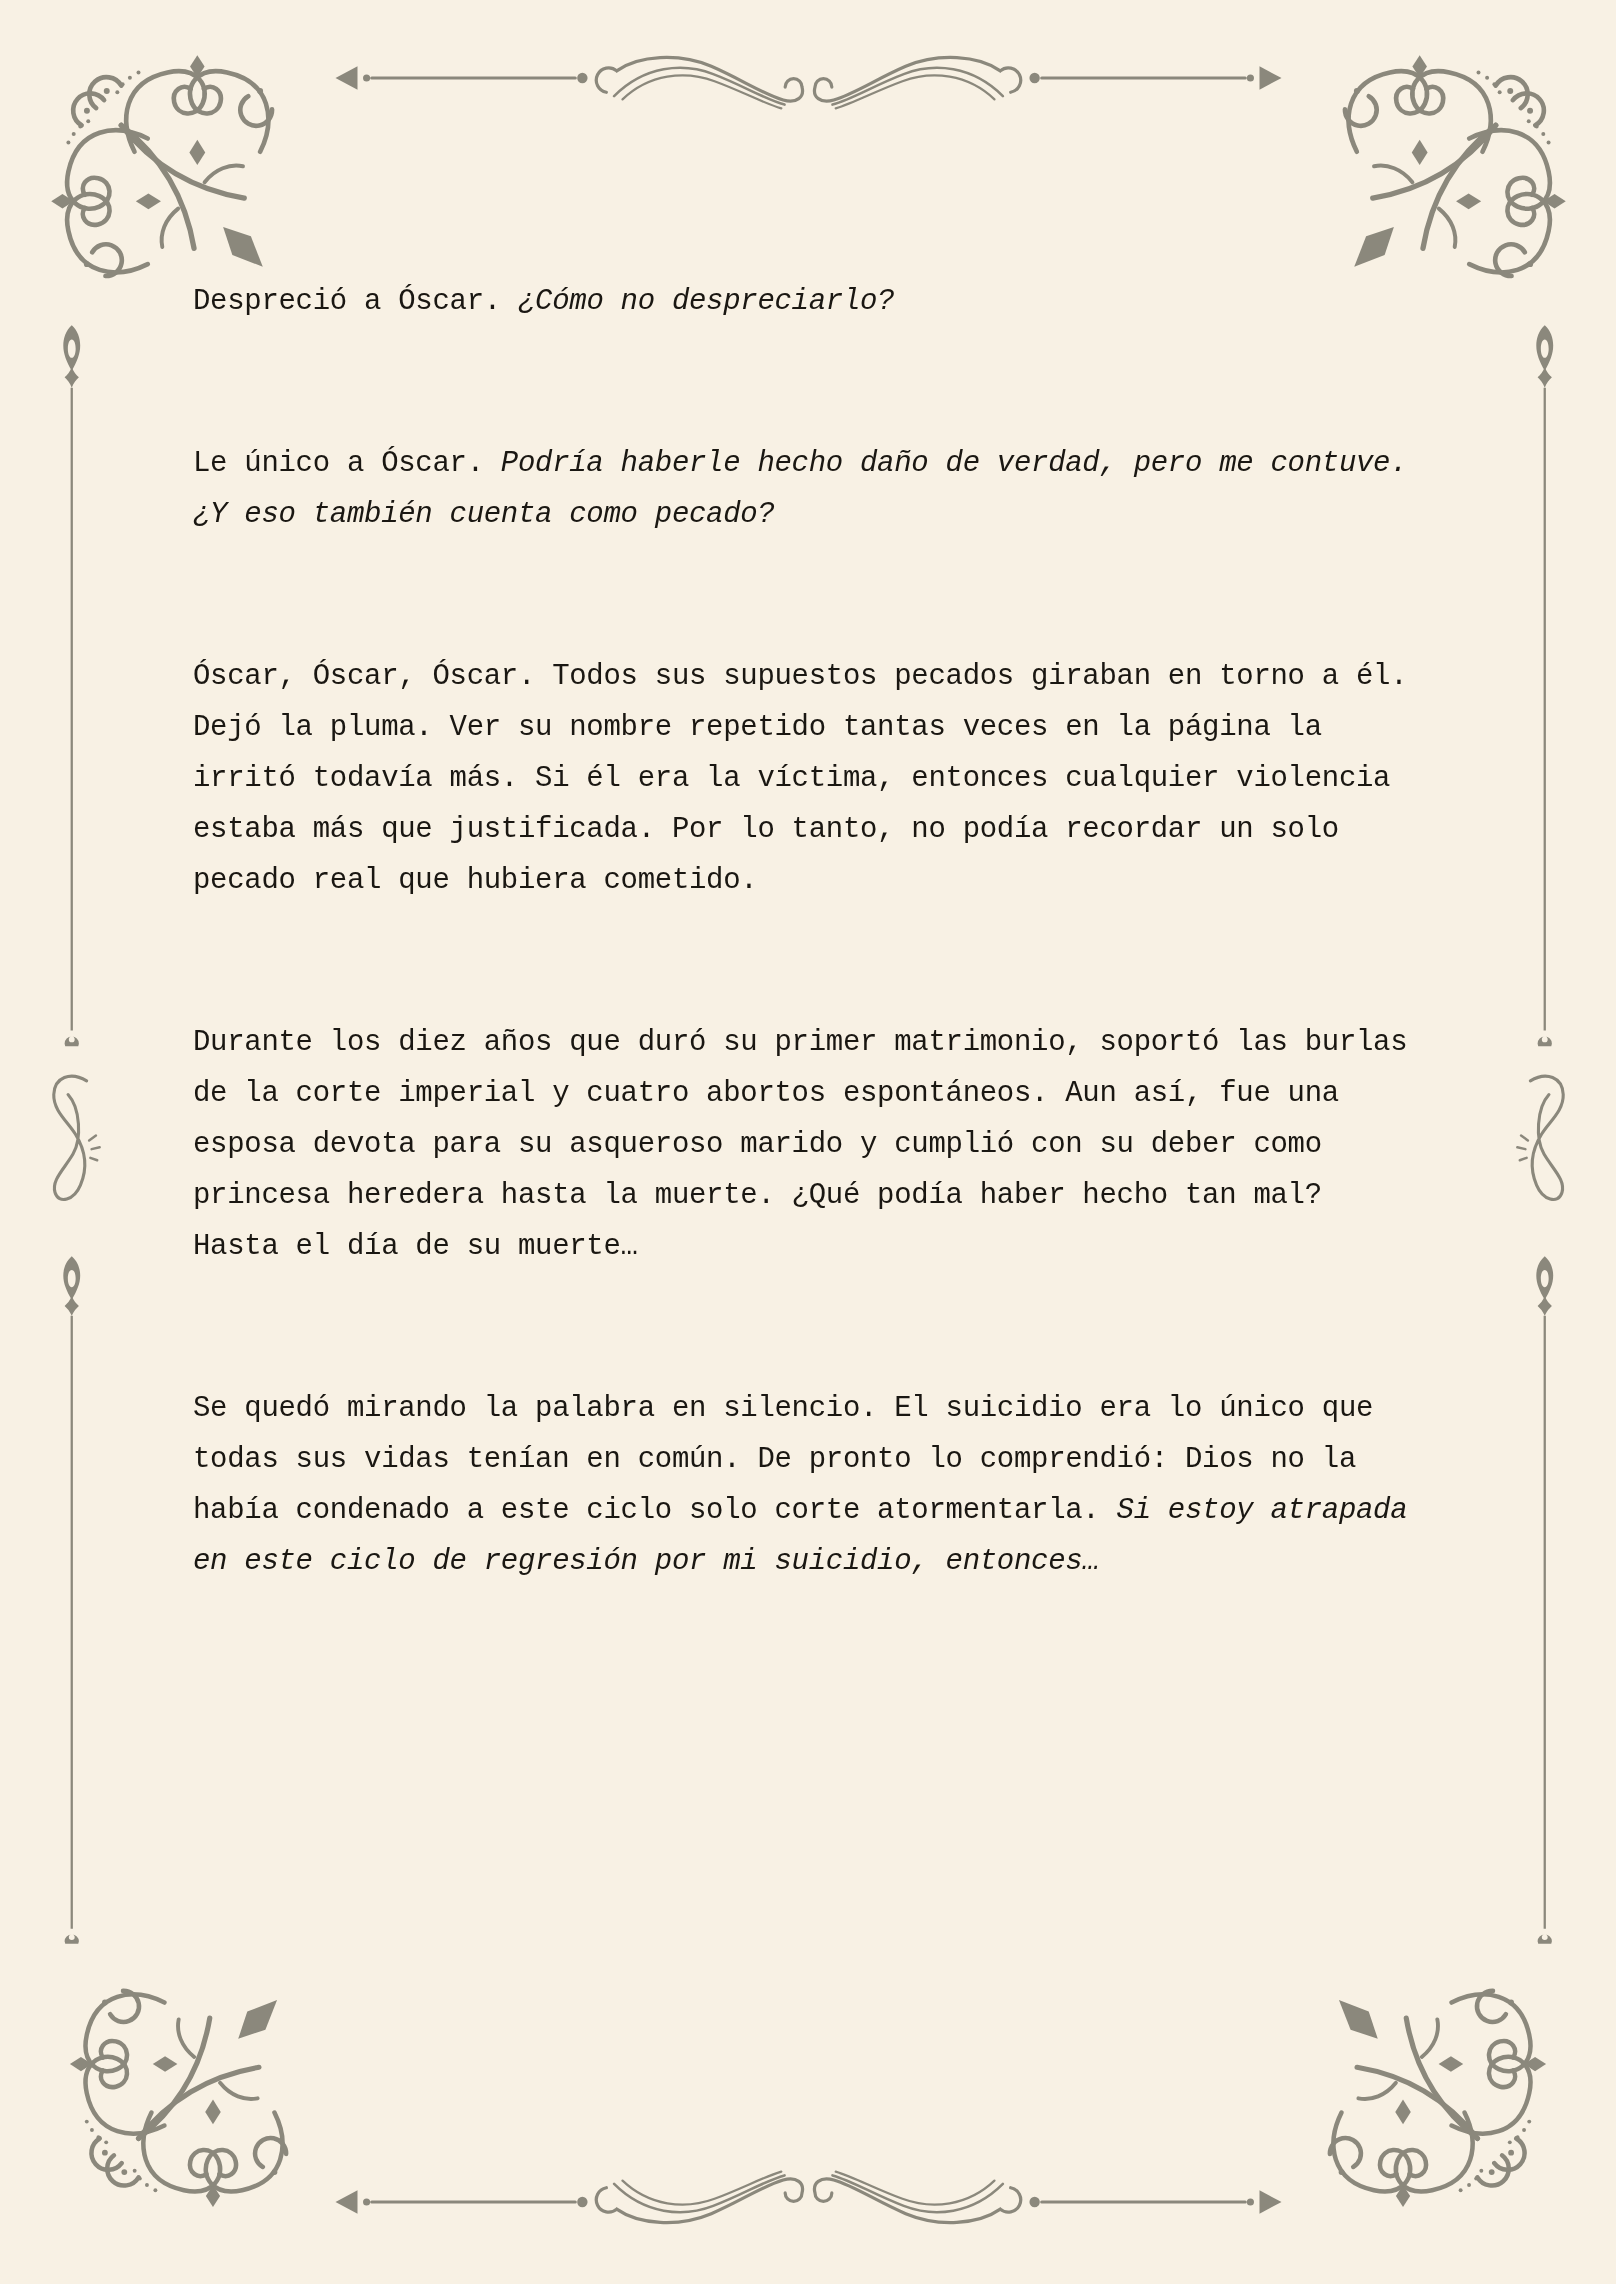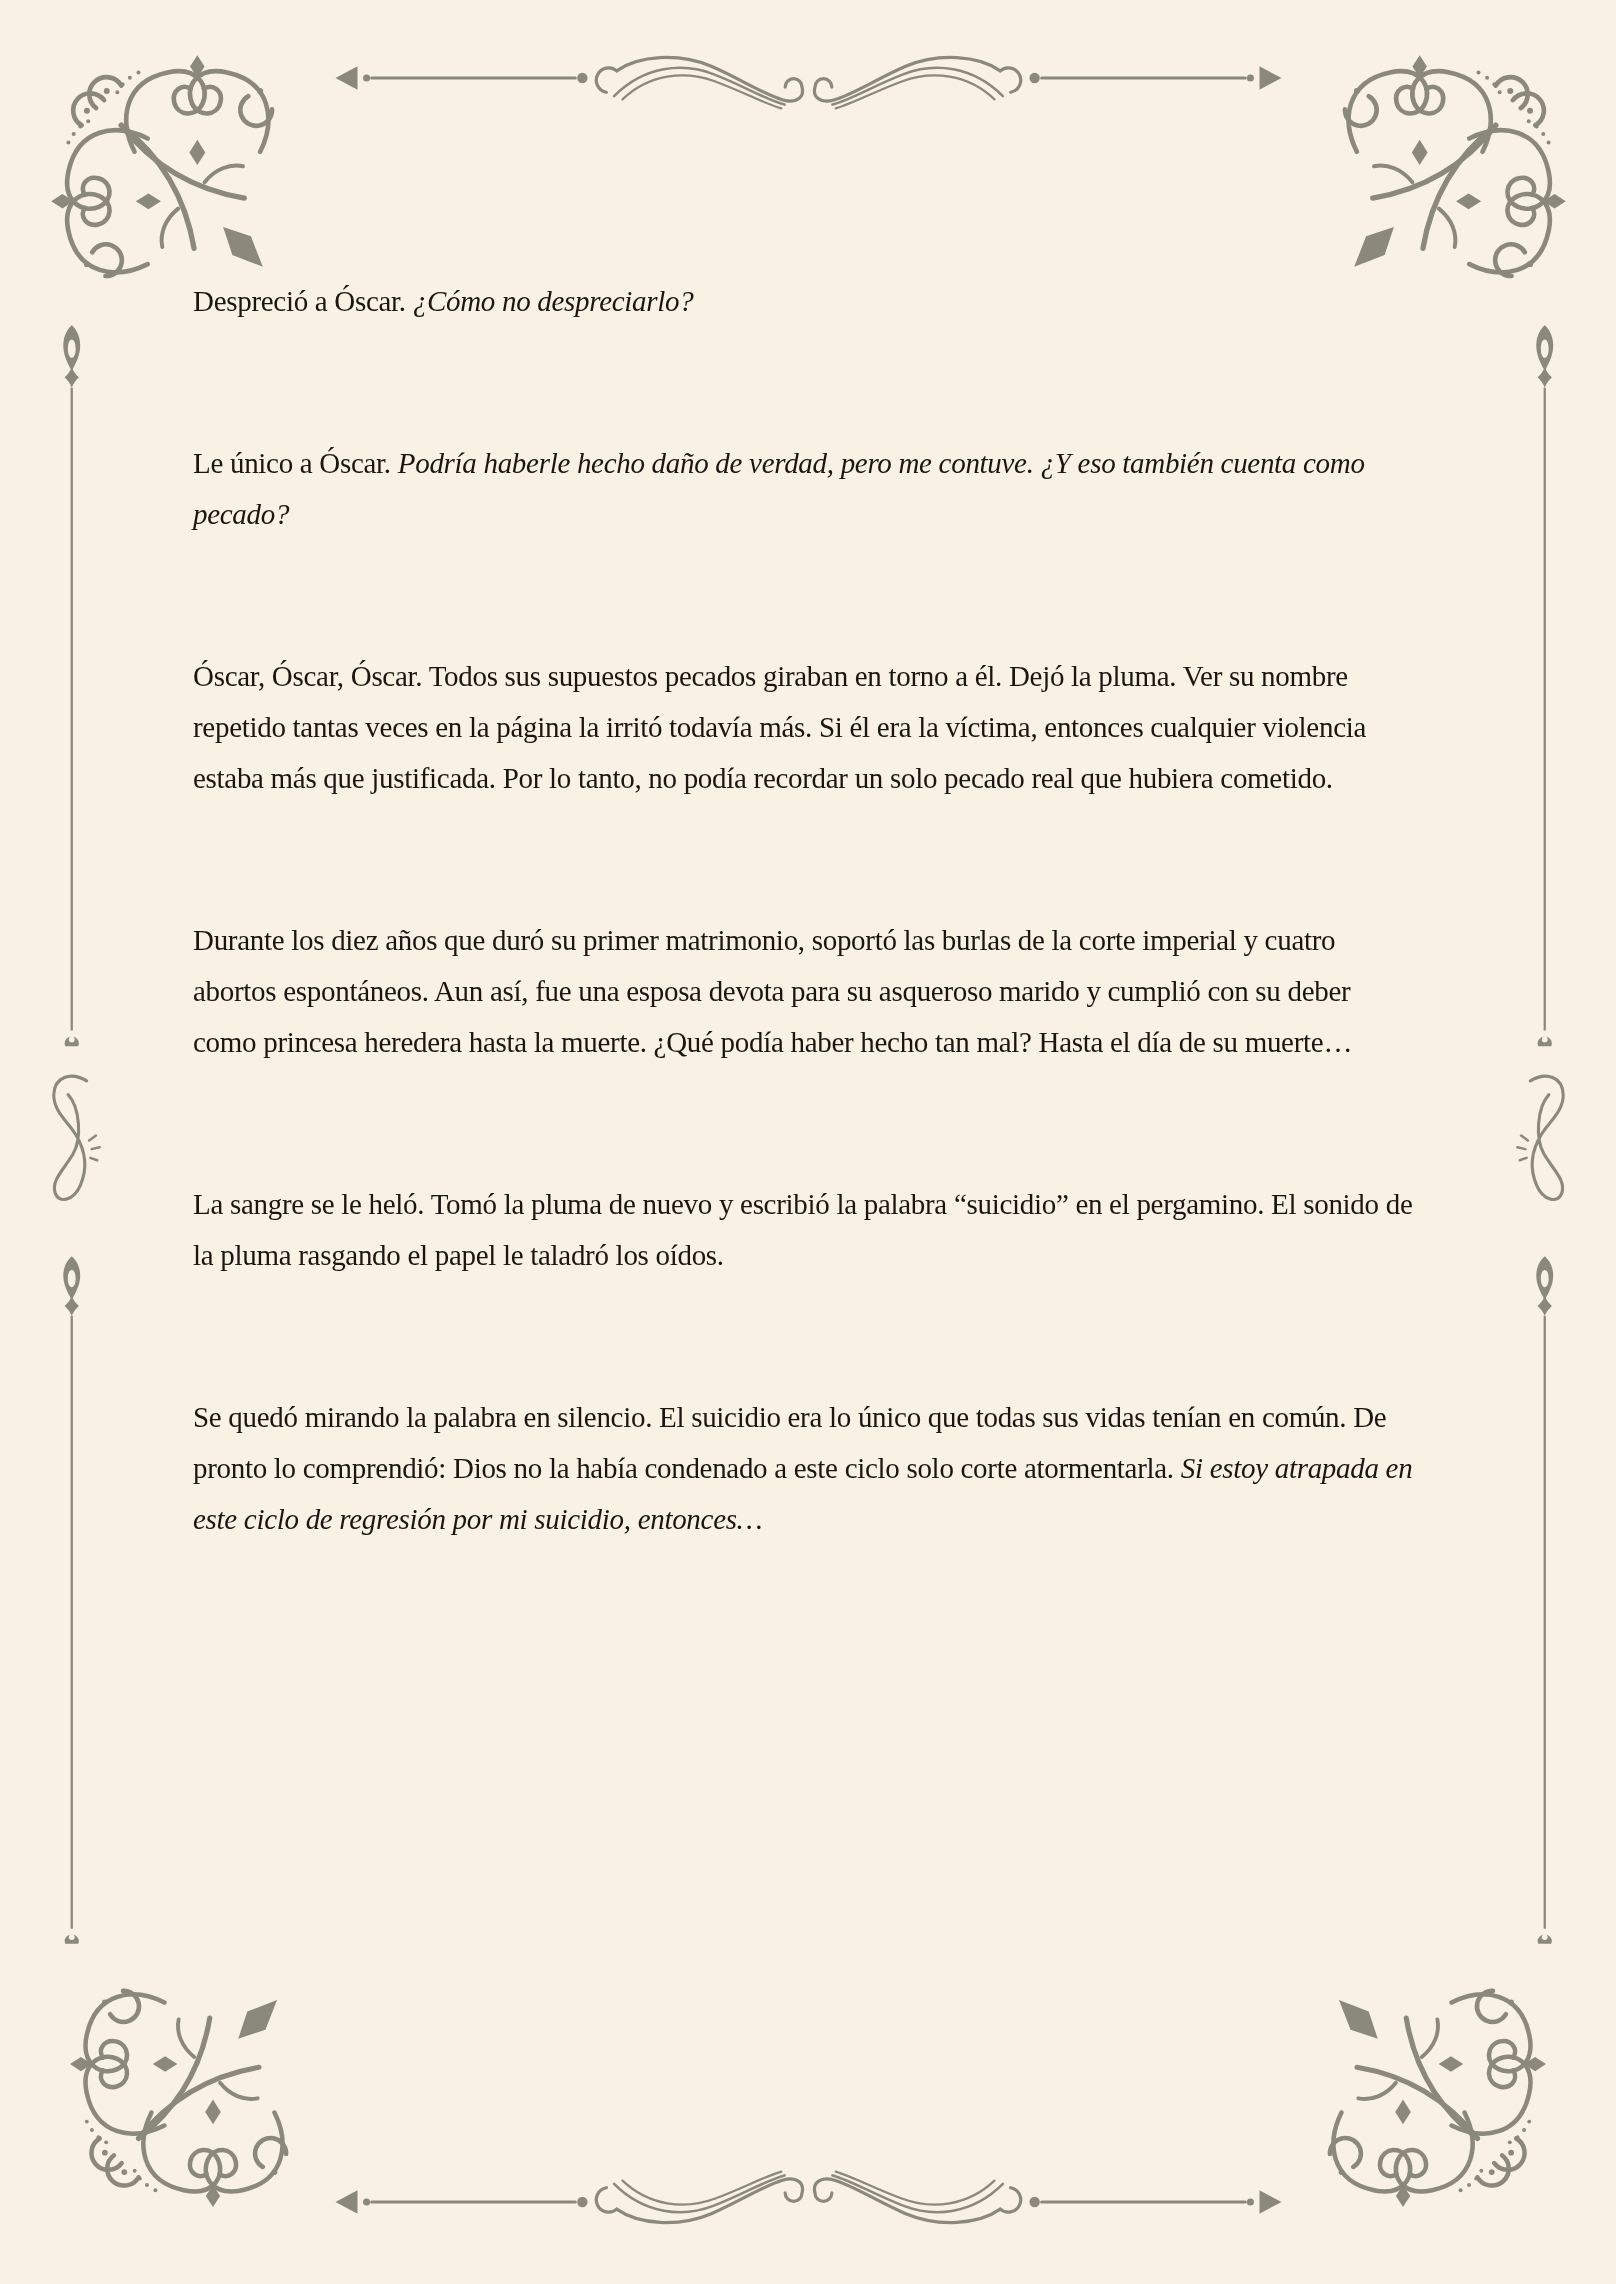--- a/index.html
+++ b/index.html
@@ -35,21 +35,21 @@
   
   .fig8{width:62px;height:155px;top:1071px;}
   .fig8.left{left:42px;}
   .fig8.right{left:1513px;transform:scaleX(-1);}
   
   .text-block{
     position:absolute;left:193px;top:276px;width:1231px;
     color:var(--ink);
     font-size:29px;line-height:51px;letter-spacing:-0.3px;
   }
-  .text-block p{margin:0 8px 111px 0;padding:0;}
+  .text-block p{margin:0 8px 111px 0;padding:0;font-family:Liberation Mono, monospace;}
   .text-block em{font-style:italic;}
 </style>
 </head>
 <body>
 
 <svg width="0" height="0" style="position:absolute" aria-hidden="true">
   <defs>
 
     <g id="corner" stroke="var(--orn)" fill="none" stroke-width="7" stroke-linecap="round">
       <g id="cornerHalfTop">
@@ -144,17 +144,16 @@
     </svg>
   <svg class="orn rod r2" viewBox="0 0 30 1125" preserveAspectRatio="none">
       <use href="#rodSym"></use>
     </svg>
 
   <main class="text-block">
       <p><span>Despreció a Óscar. </span><em>¿Cómo no despreciarlo?</em></p>
       <p><span>Le único a Óscar. </span><em>Podría haberle hecho daño de verdad, pero me contuve. ¿Y eso también cuenta como pecado?</em></p>
       <p><span>Óscar, Óscar, Óscar. Todos sus supuestos pecados giraban en torno a él. Dejó la pluma. Ver su nombre repetido tantas veces en la página la irritó todavía más. Si él era la víctima, entonces cualquier violencia estaba más que justificada. Por lo tanto, no podía recordar un solo pecado real que hubiera cometido.</span></p>
       <p><span>Durante los diez años que duró su primer matrimonio, soportó las burlas de la corte imperial y cuatro abortos espontáneos. Aun así, fue una esposa devota para su asqueroso marido y cumplió con su deber como princesa heredera hasta la muerte. ¿Qué podía haber hecho tan mal? Hasta el día de su muerte…</span></p>
-      <p><span>La sangre se le heló. Tomó la pluma de nuevo y escribió la palabra “suicidio” en el pergamino. El sonido de la pluma rasgando el papel le taladró los oídos.</span></p>
       <p><span>Se quedó mirando la palabra en silencio. El suicidio era lo único que todas sus vidas tenían en común. De pronto lo comprendió: Dios no la había condenado a este ciclo solo corte atormentarla. </span><em>Si estoy atrapada en este ciclo de regresión por mi suicidio, entonces…</em></p>
     </main>
 </div>
 
 
 </body></html>

